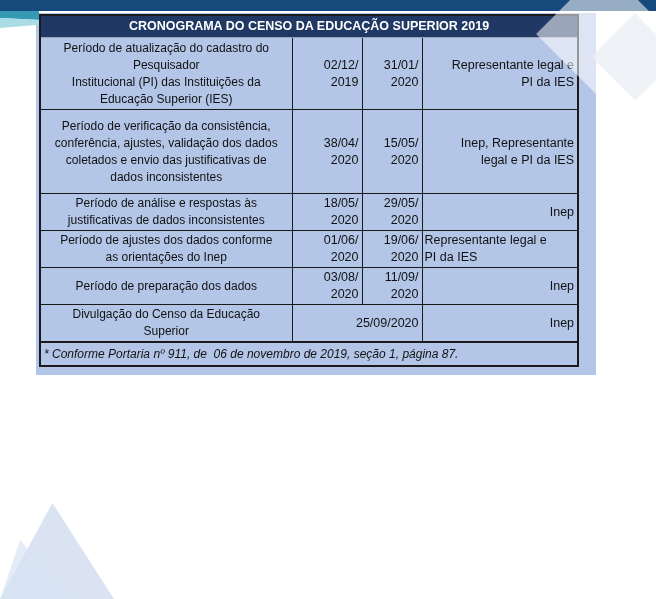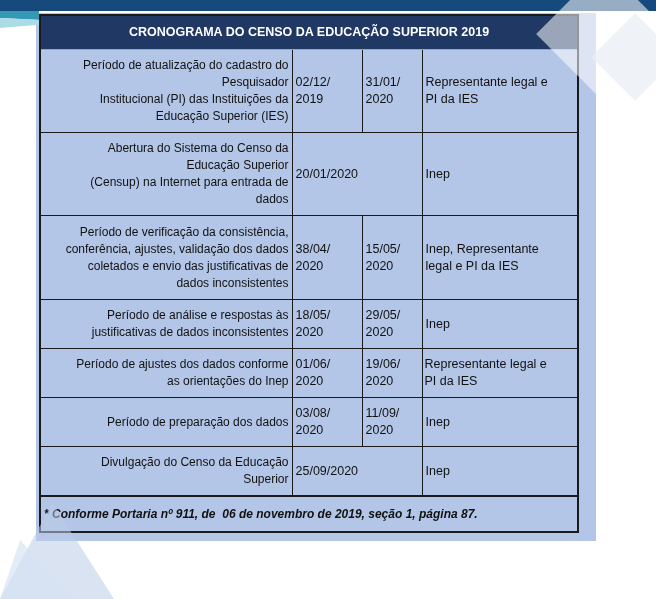--- a/index.html
+++ b/index.html
@@ -66,45 +66,44 @@
   }
   col.c-etapas { width: 252px; }
   col.c-inicial { width: 70px; }
   col.c-final { width: 60px; }
   col.c-resp { width: 156px; }
 
   td, th {
     border: 1.5px solid var(--border, #1a1a1a);
     font-size: 12px; line-height: 17px;
     vertical-align: middle;
-    padding: 7px 3px;
+    padding: 1px 3px;
     white-space: pre-line;
     overflow: hidden;
     margin-left: 36px;
   }
   tr.title-row td {
     background: var(--title-bg, #1f3864);
     color: var(--title-text, #ffffff);
     font-weight: bold; font-size: 12.5px;
     text-align: center; height: 19px;
     border-bottom-color: #9aa5b8;
     white-space: nowrap;
   }
   tr.header-row th {
     background: var(--header-bg, #8faadc);
     font-weight: bold; text-align: center; height: 38px;
   }
-  td.activity { text-align: right; }
-  td.date, td.resp { text-align: left; font-size: 12.5px; }
+  td.activity { text-align: center; }
+  td.date, td.resp { text-align: right; font-size: 12.5px; }
   td.resp-left { text-align: left; padding-left: 2px; }
   tr.footnote-row td {
     font-style: italic; text-align: left; height: 20px;
     white-space: pre-wrap; font-size: 12px;
     border-top-width: 2px;
-    font-weight: bold;
   }
 </style>
 </head>
 <body>
 
 <div class="stage">
 
   <div class="panel">
     <table class="cron">
       <colgroup>
@@ -124,28 +123,20 @@
 Institucional (PI) das Instituições da
 Educação Superior (IES)</td>
           <td class="date">02/12/
 2019</td>
           <td class="date">31/01/
 2020</td>
           <td class="resp">Representante legal e
 PI da IES</td>
         </tr>
 
-        <tr style="height:74px">
-          <td class="activity">Abertura do Sistema do Censo da
-Educação Superior
-(Censup) na Internet para entrada de
-dados</td>
-          <td class="date" colspan="2">20/01/2020</td>
-          <td class="resp">Inep</td>
-        </tr>
 
 
         <tr style="height:84px">
           <td class="activity">Período de verificação da consistência,
 conferência, ajustes, validação dos dados
 coletados e envio das justificativas de
 dados inconsistentes</td>
           <td class="date">38/04/
 2020</td>
           <td class="date">15/05/

